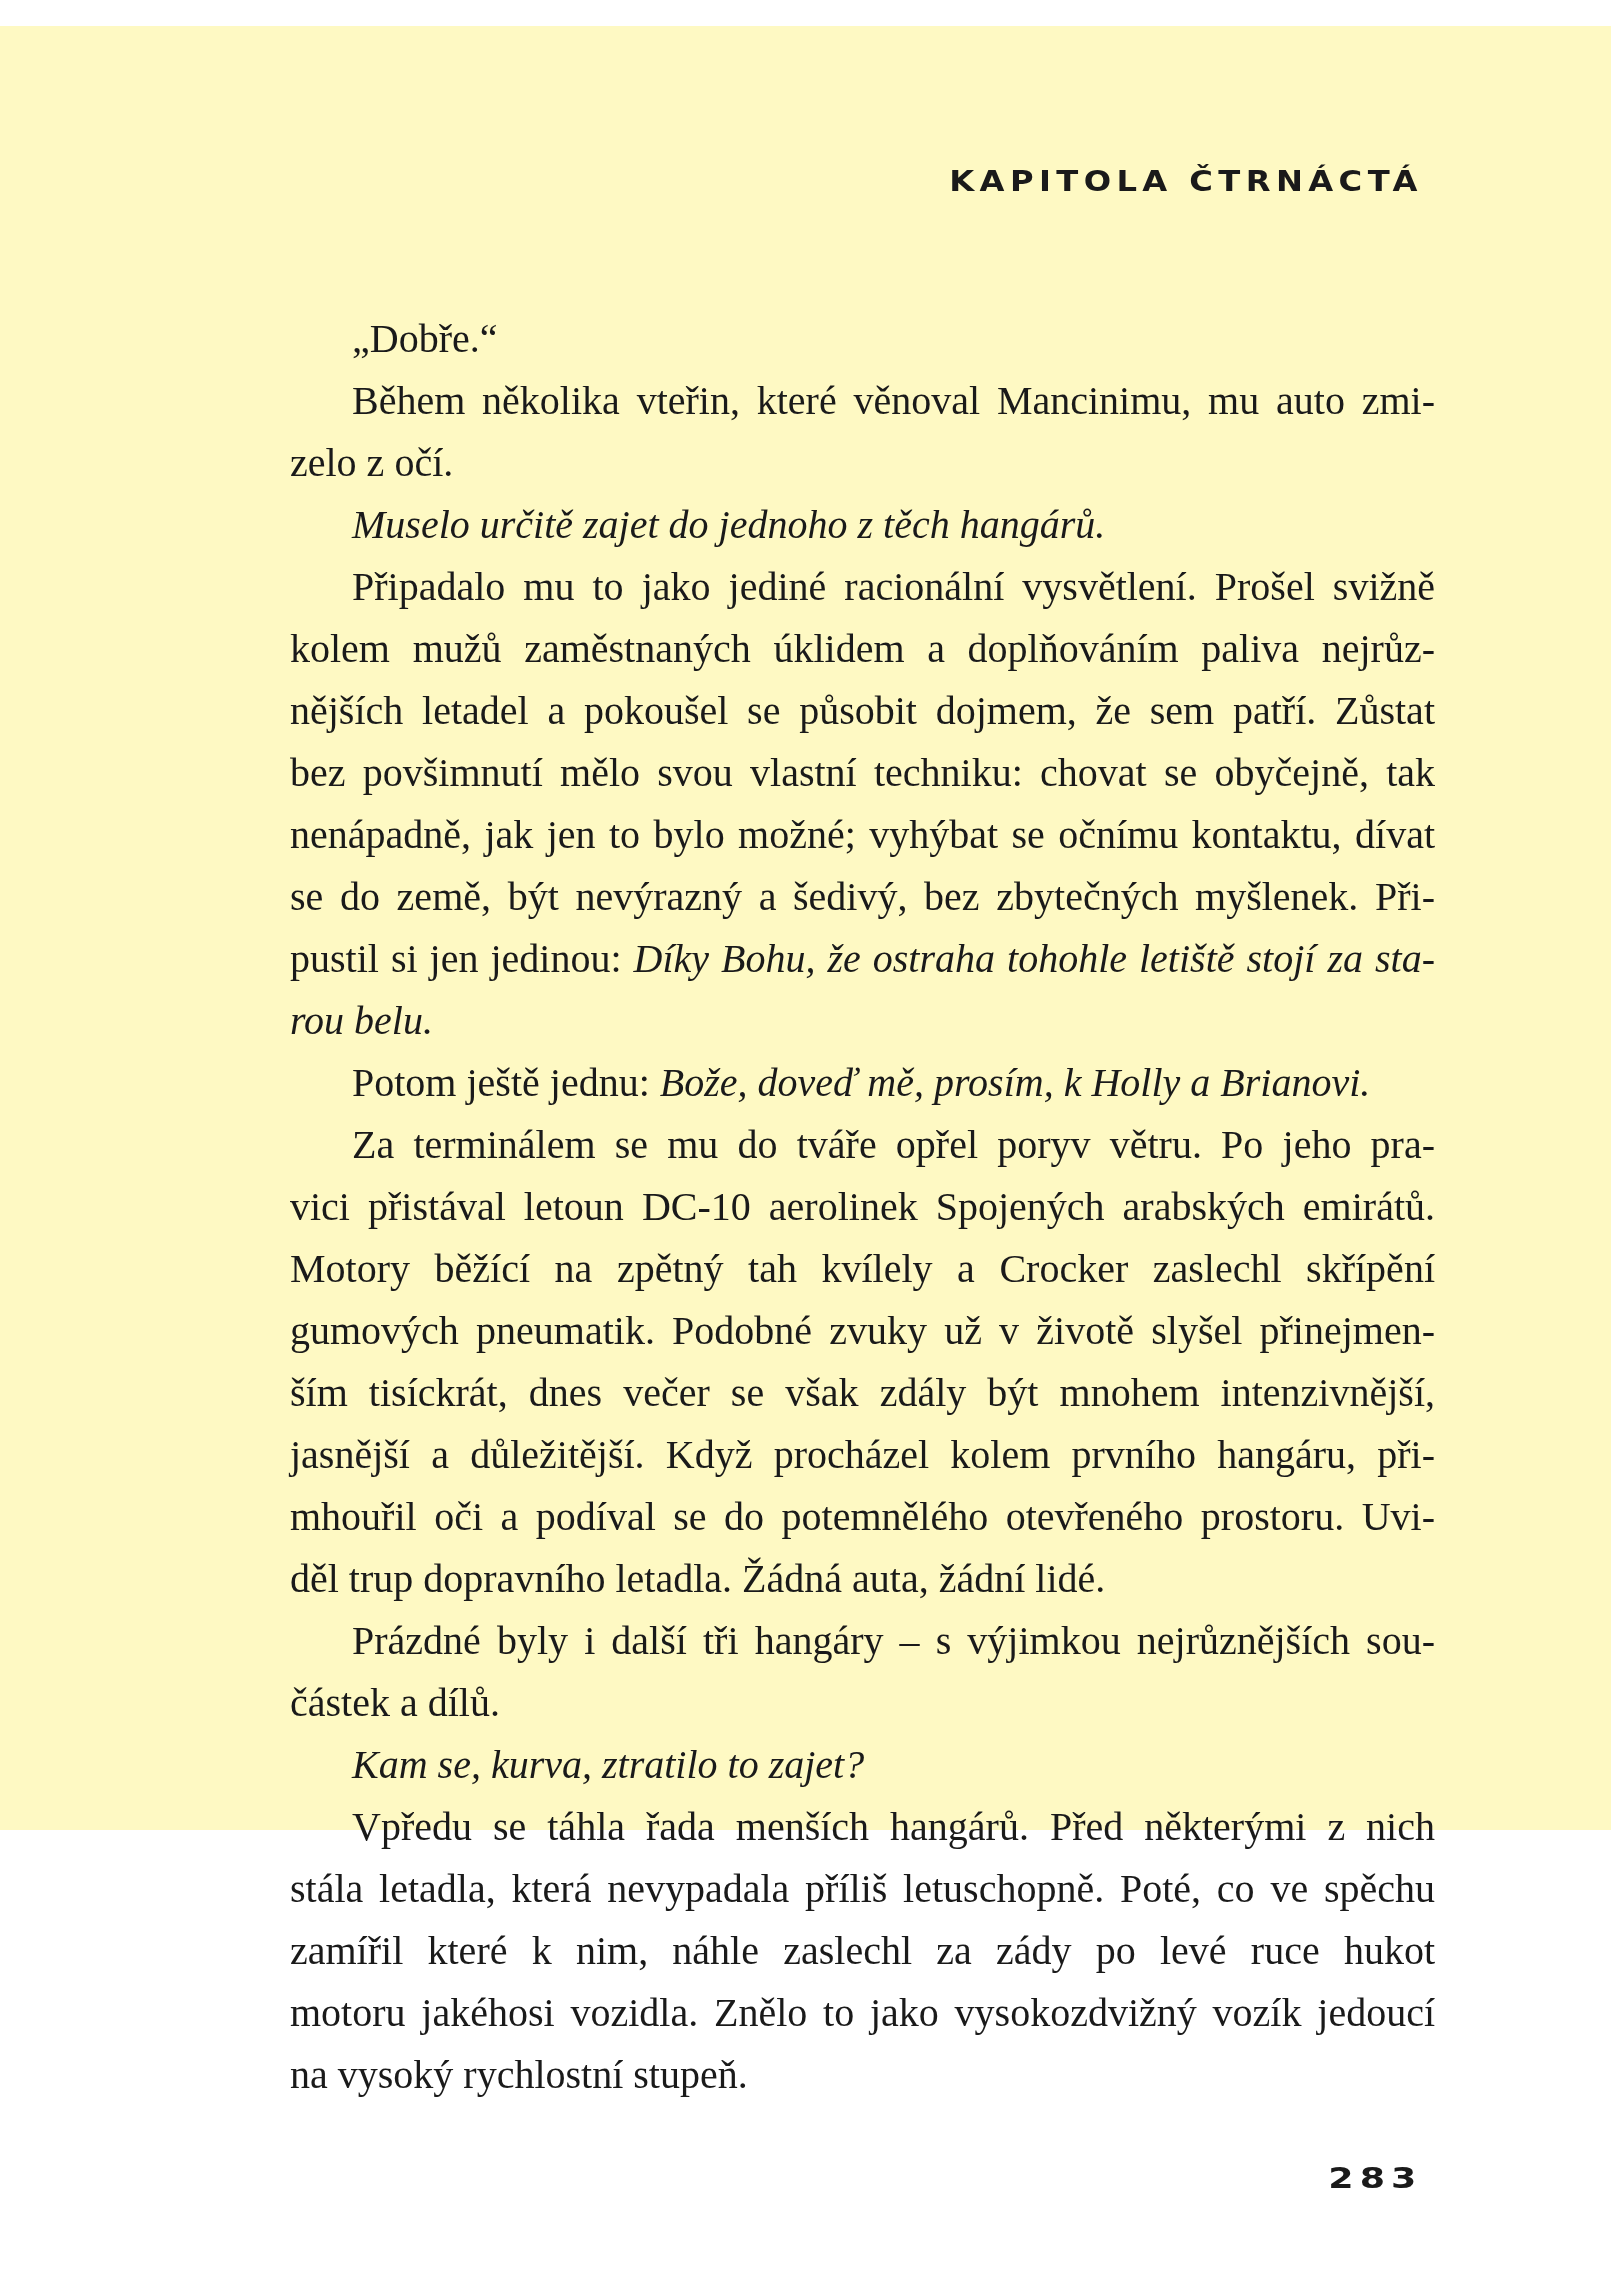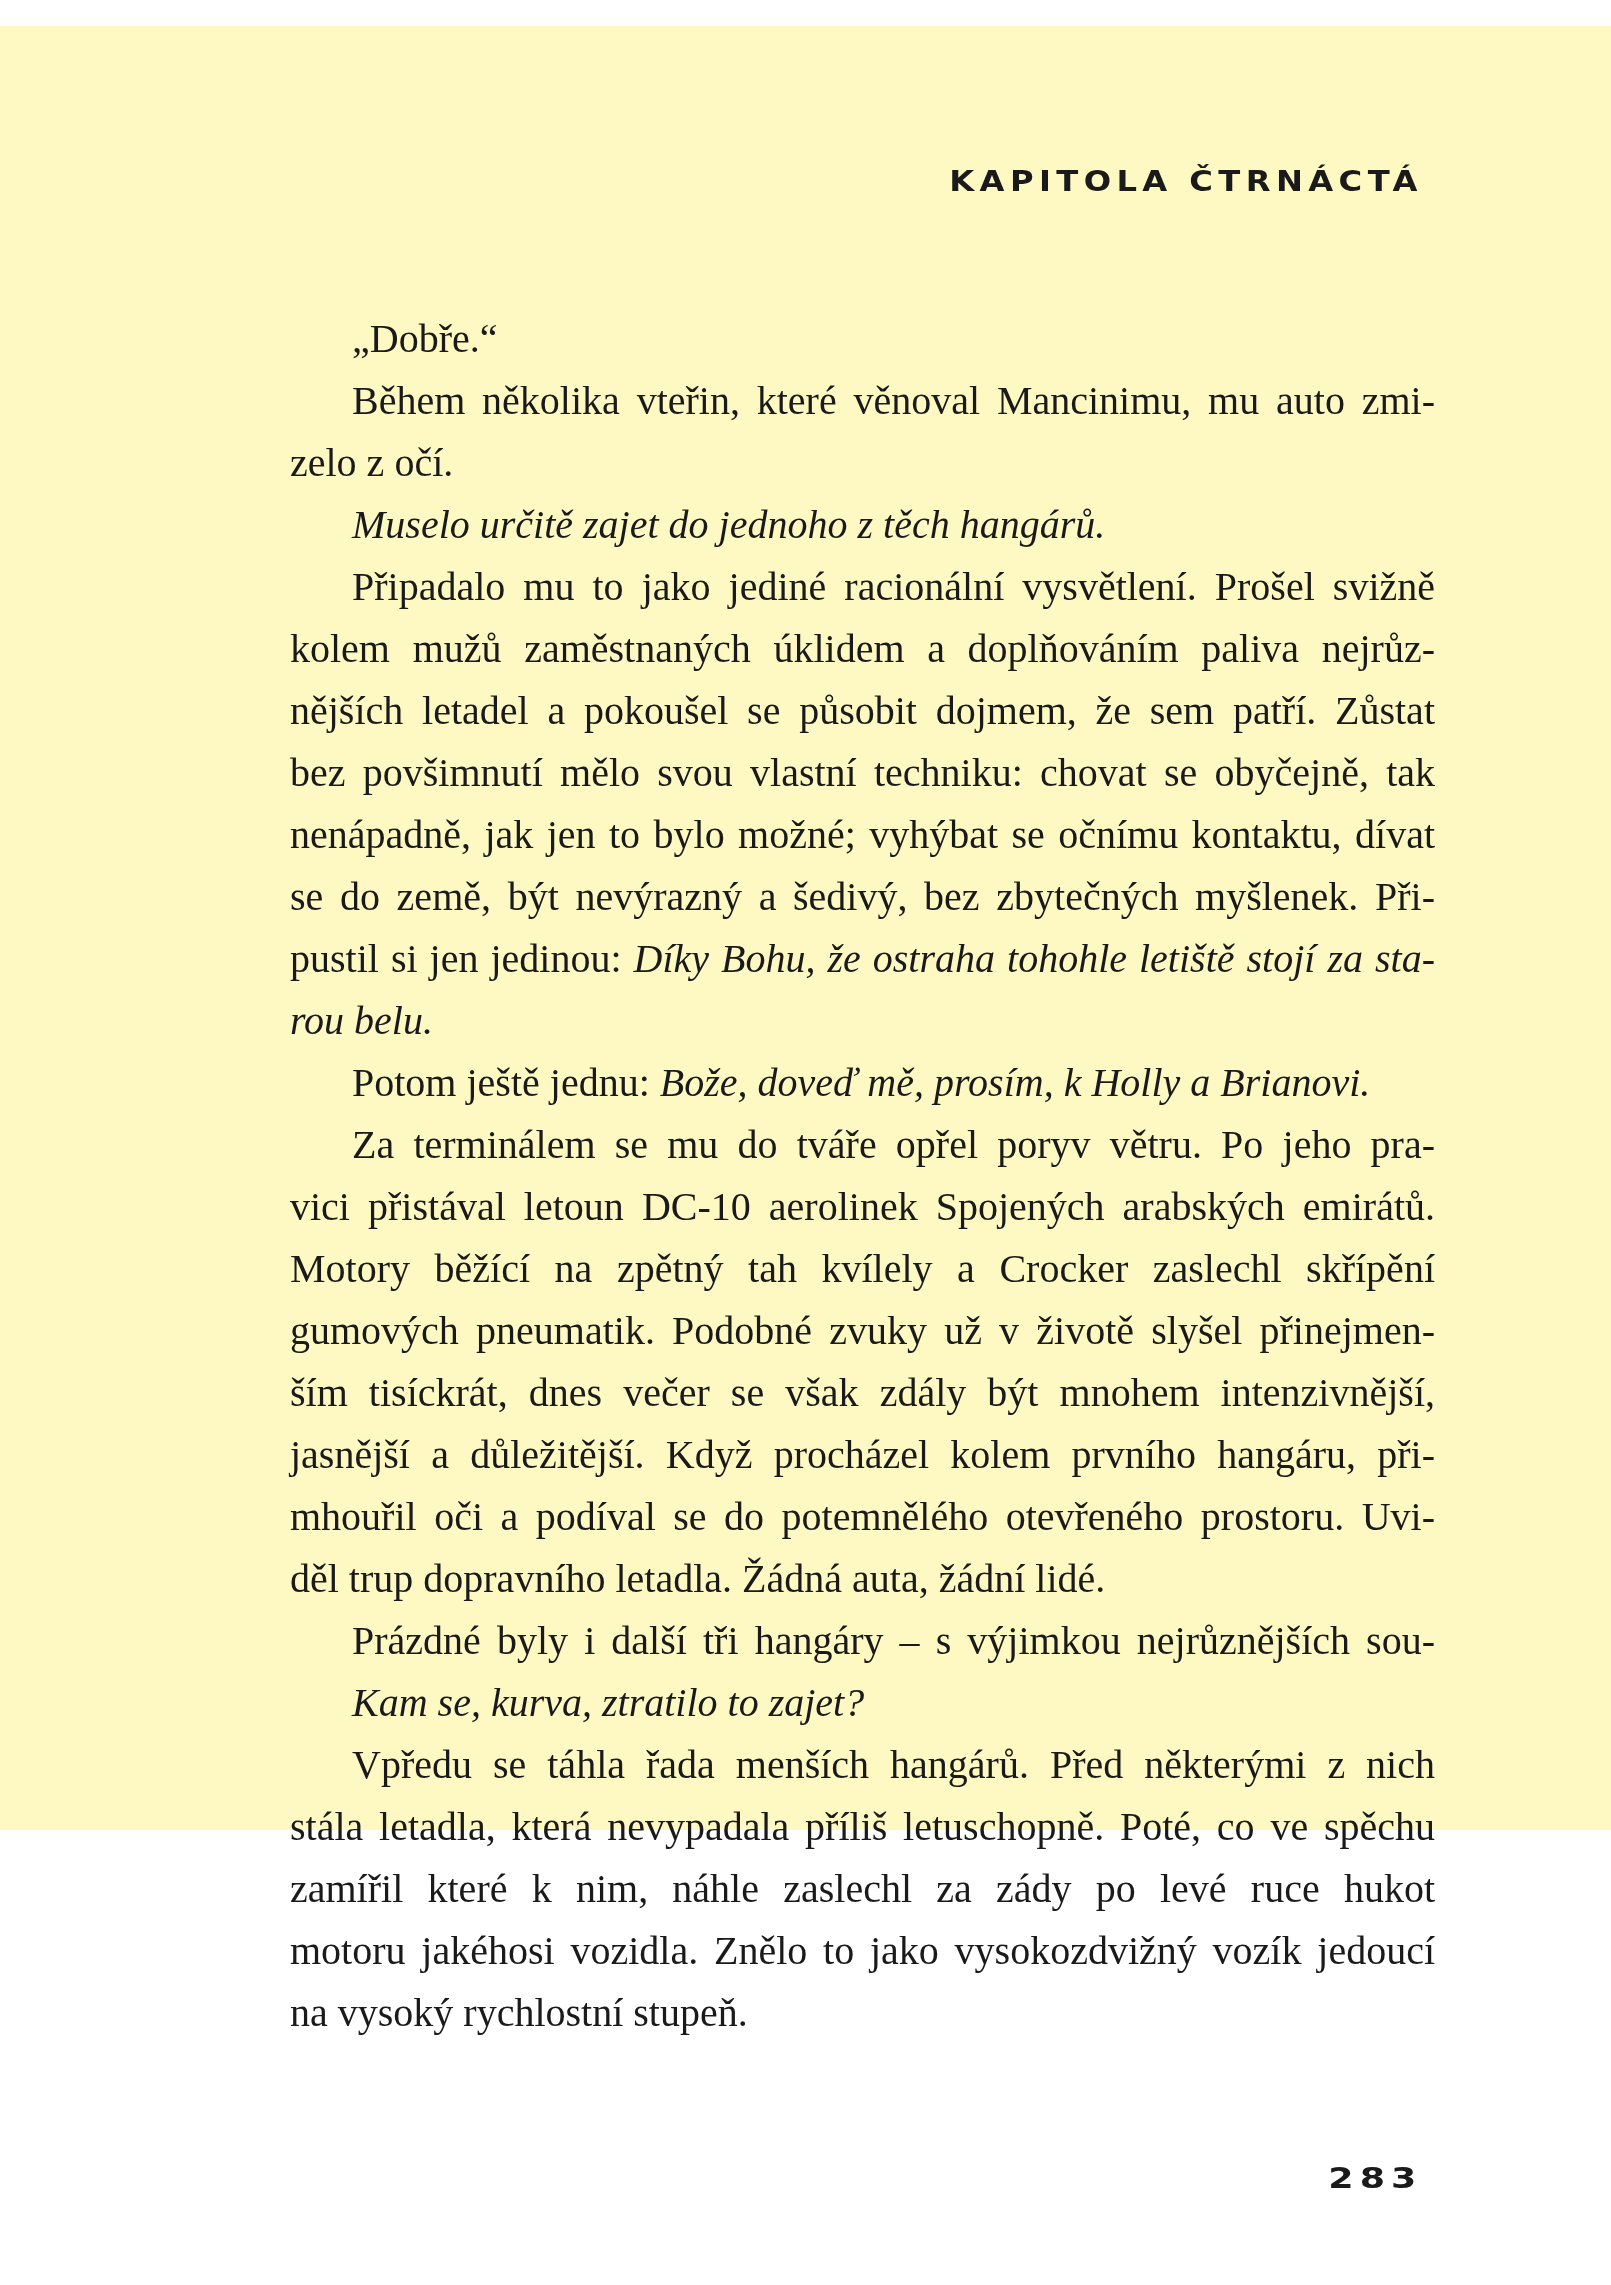--- a/index.html
+++ b/index.html
@@ -48,20 +48,21 @@
       <div class="line indent last"><span>Potom ještě jednu: </span><i>Bože, doveď mě, prosím, k Holly a Brianovi.</i></div>
       <div class="line indent"><span>Za terminálem se mu do tváře opřel poryv větru. Po jeho pra-</span></div>
       <div class="line"><span>vici přistával letoun DC-10 aerolinek Spojených arabských emirátů.</span></div>
       <div class="line"><span>Motory běžící na zpětný tah kvílely a Crocker zaslechl skřípění</span></div>
       <div class="line"><span>gumových pneumatik. Podobné zvuky už v životě slyšel přinejmen-</span></div>
       <div class="line"><span>ším tisíckrát, dnes večer se však zdály být mnohem intenzivnější,</span></div>
       <div class="line"><span>jasnější a důležitější. Když procházel kolem prvního hangáru, při-</span></div>
       <div class="line"><span>mhouřil oči a podíval se do potemnělého otevřeného prostoru. Uvi-</span></div>
       <div class="line last"><span>děl trup dopravního letadla. Žádná auta, žádní lidé.</span></div>
       <div class="line indent"><span>Prázdné byly i další tři hangáry – s výjimkou nejrůznějších sou-</span></div>
+      <div class="line last"><span>částek a dílů.</span></div>
       <div class="line indent last"><i>Kam se, kurva, ztratilo to zajet?</i></div>
       <div class="line indent"><span>Vpředu se táhla řada menších hangárů. Před některými z nich</span></div>
       <div class="line"><span>stála letadla, která nevypadala příliš letuschopně. Poté, co ve spěchu</span></div>
       <div class="line"><span>zamířil které k nim, náhle zaslechl za zády po levé ruce hukot</span></div>
       <div class="line"><span>motoru jakéhosi vozidla. Znělo to jako vysokozdvižný vozík jedoucí</span></div>
       <div class="line last"><span>na vysoký rychlostní stupeň.</span></div>
     </div>
   <div class="folio">283</div>
 </div>
 

